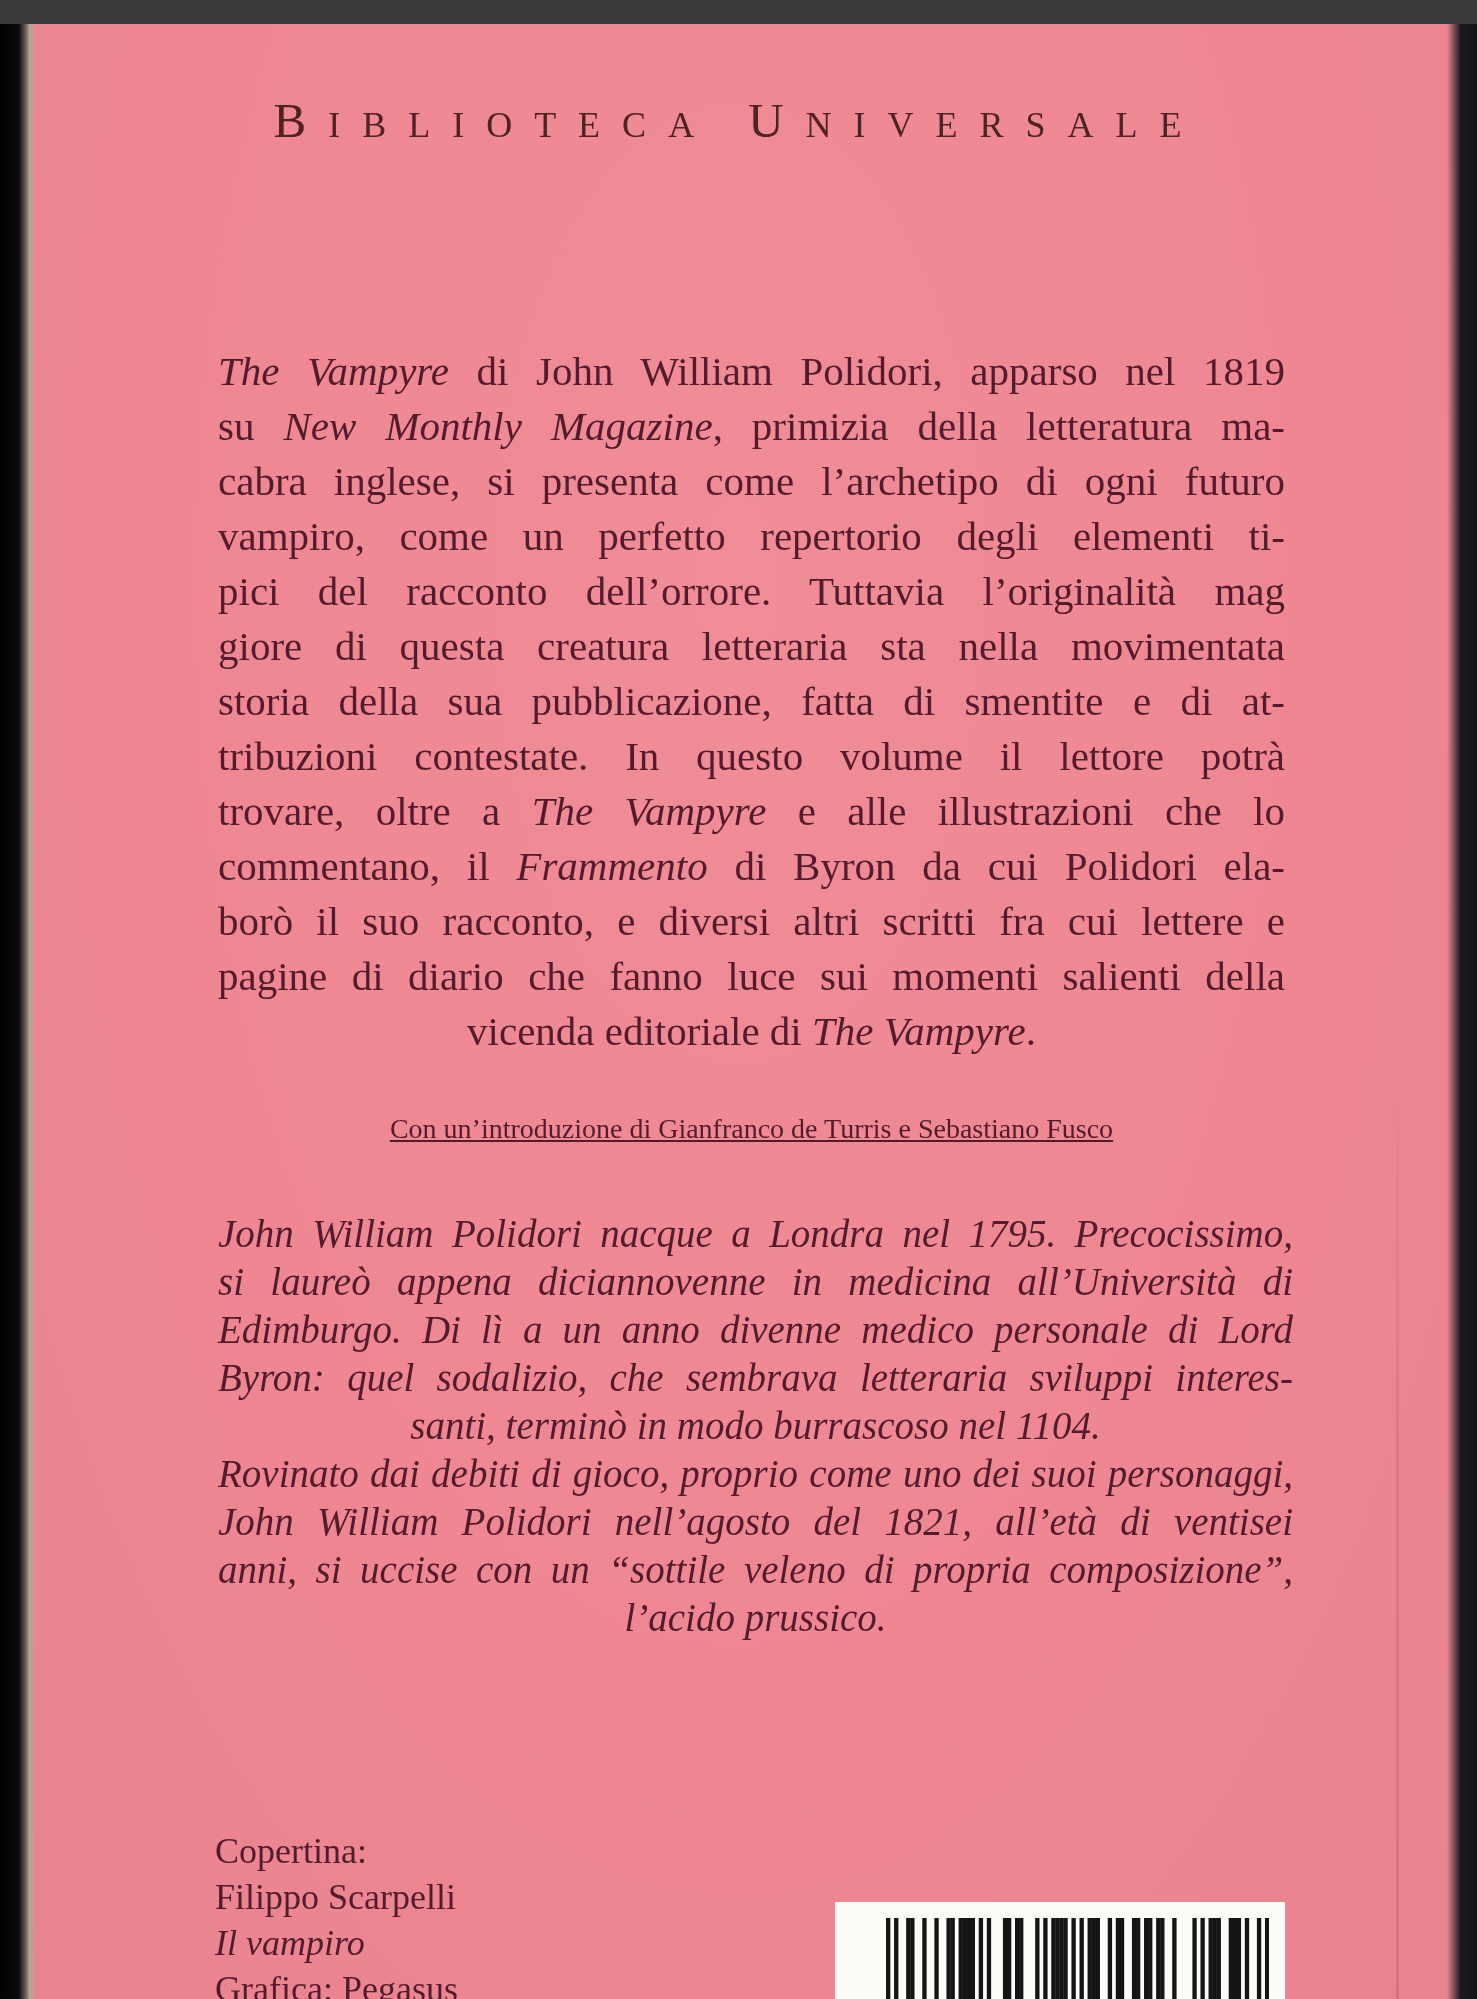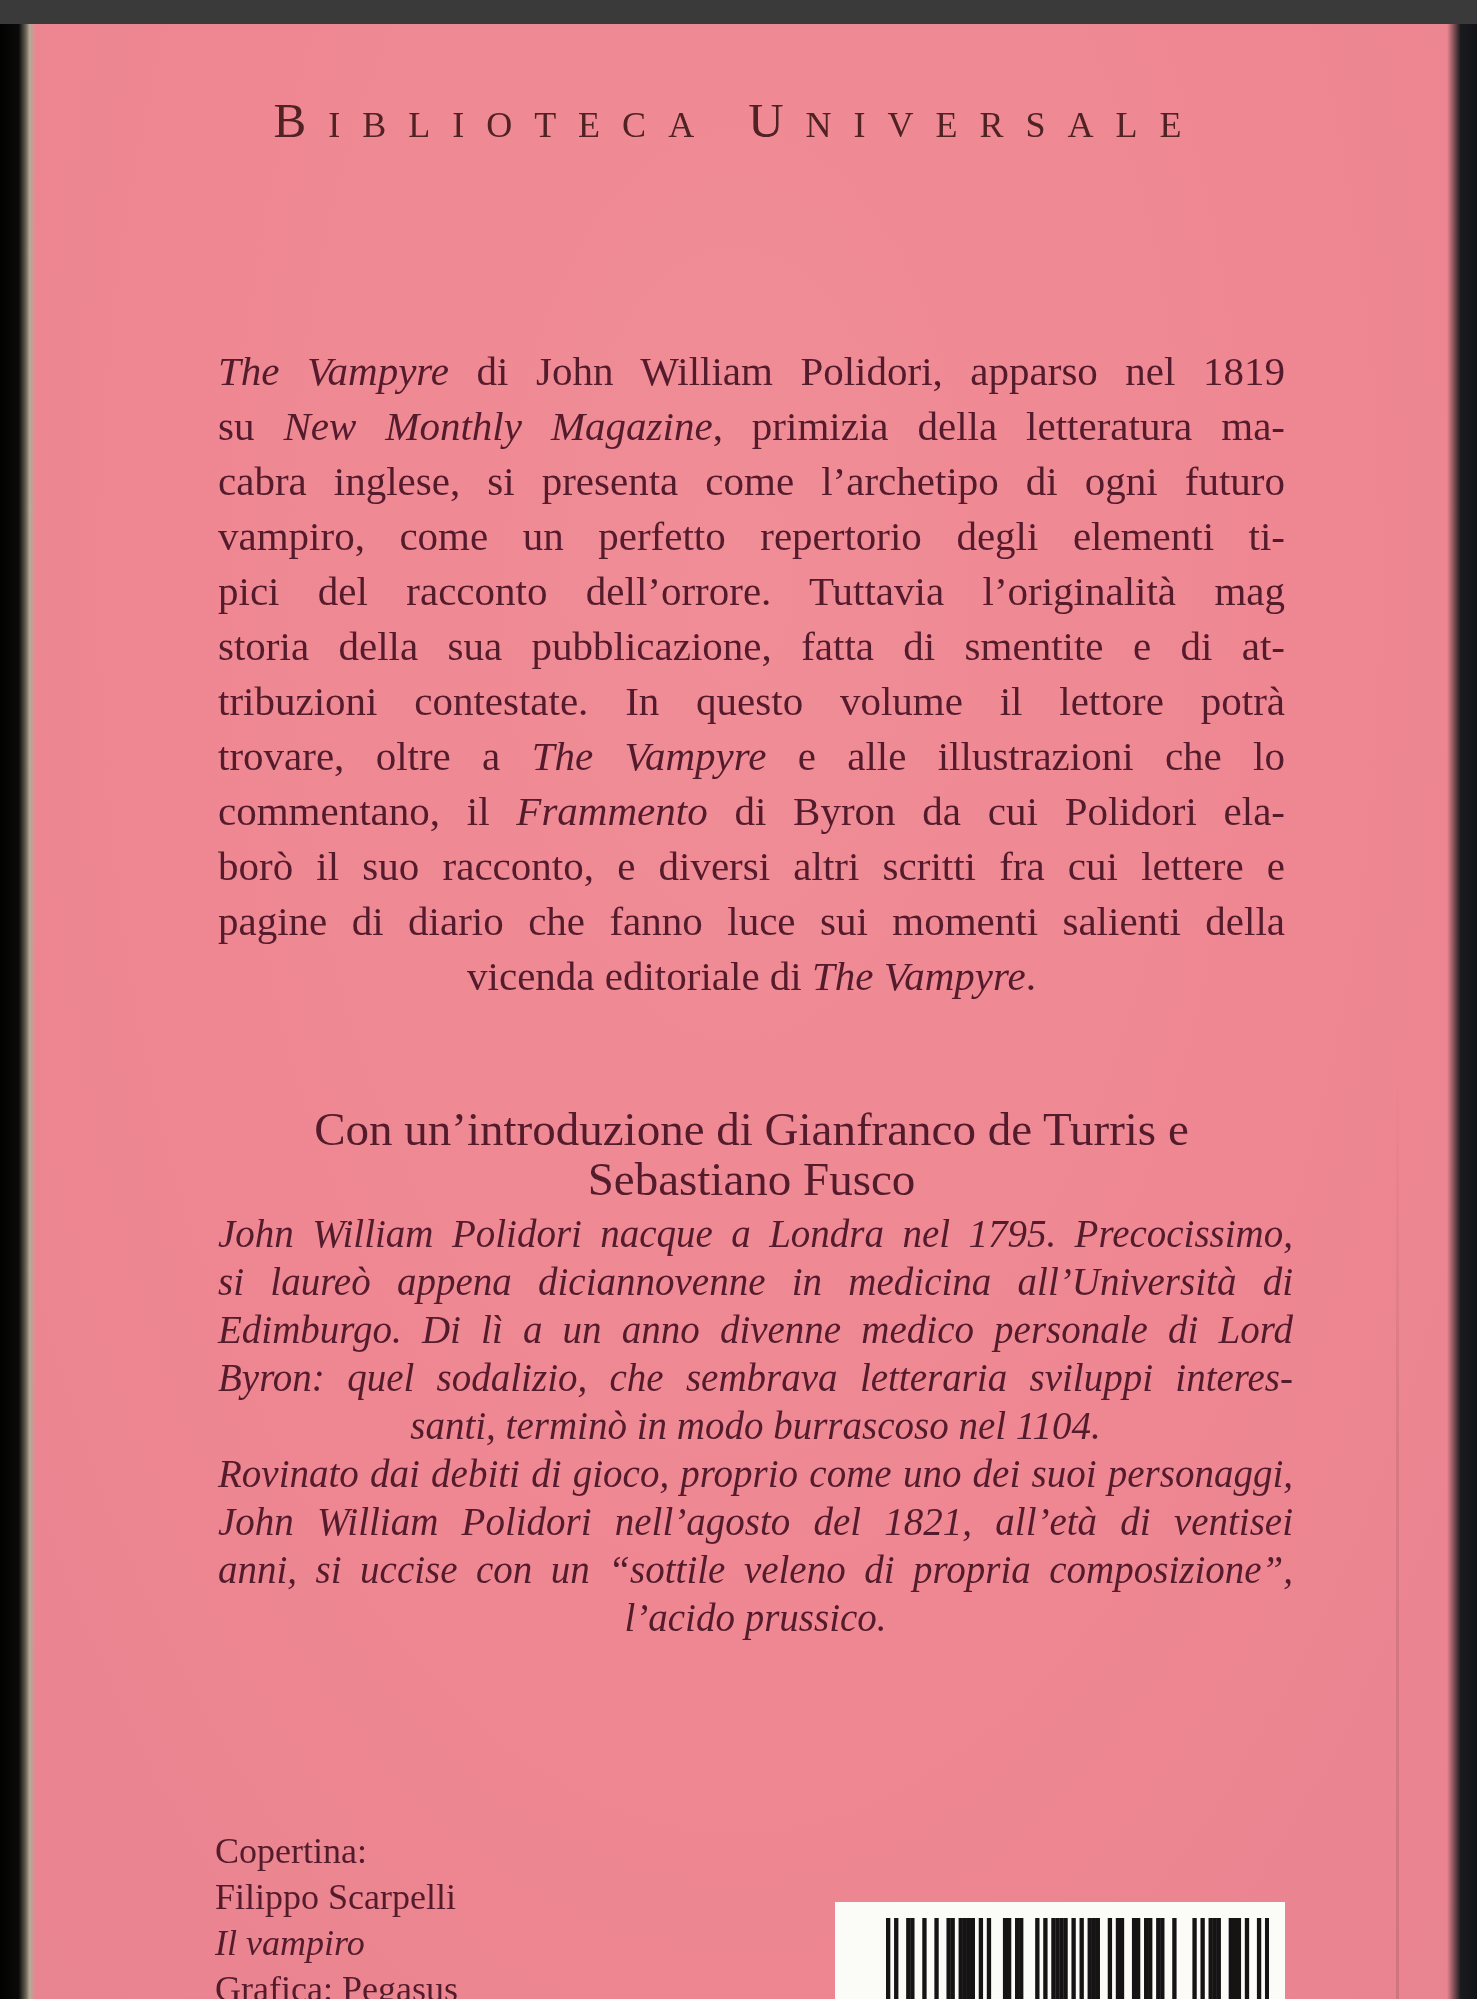--- a/index.html
+++ b/index.html
@@ -27,21 +27,21 @@
 
   .blurb{position:absolute;left:218px;top:320px;width:1067px;
     font-size:41px;line-height:55px;}
   .bio{position:absolute;left:218px;top:1186px;width:1075px;
     font-size:39px;line-height:48px;font-style:italic;}
   .line{text-align:center;}
   .line.just{text-align:justify;text-align-last:justify;}
   .it{font-style:italic;} 
 
   .intro-credit{position:absolute;left:218px;top:1080px;width:1067px;
-    font-size:47px;line-height:50px;text-align:center;}
+    font-size:28px;line-height:50px;text-align:center;text-decoration:underline;}
 
   .credits{position:absolute;left:215px;top:1804px;font-size:36px;line-height:46px;font-family:Liberation Serif, serif;}
   .credits .cl-italic{font-style:italic;}
 
   .barcode-box{position:absolute;left:835px;top:1878px;width:450px;height:121px;
     background:#fbfbf8;}
   .barcode-box svg{position:absolute;left:51px;top:16px;}
 </style>
 </head>
 <body>
@@ -52,20 +52,21 @@
   <div class="crease"></div>
 
   <div class="series-title"><span class="tword">BIBLIOTECA</span><span class="tword">UNIVERSALE</span></div>
 
   <div class="blurb">
       <div class="line just"><span class="it">The Vampyre</span><span> di John William Polidori, apparso nel 1819</span></div>
       <div class="line just"><span>su </span><span class="it">New Monthly Magazine</span><span>, primizia della letteratura ma-</span></div>
       <div class="line just"><span>cabra inglese, si presenta come l’archetipo di ogni futuro</span></div>
       <div class="line just"><span>vampiro, come un perfetto repertorio degli elementi ti-</span></div>
       <div class="line just"><span>pici del racconto dell’orrore. Tuttavia l’originalità mag</span></div>
+      <div class="line just"><span>giore di questa creatura letteraria sta nella movimentata</span></div>
       <div class="line just"><span>storia della sua pubblicazione, fatta di smentite e di at-</span></div>
       <div class="line just"><span>tribuzioni contestate. In questo volume il lettore potrà</span></div>
       <div class="line just"><span>trovare, oltre a </span><span class="it">The Vampyre</span><span> e alle illustrazioni che lo</span></div>
       <div class="line just"><span>commentano, il </span><span class="it">Frammento</span><span> di Byron da cui Polidori ela-</span></div>
       <div class="line just"><span>borò il suo racconto, e diversi altri scritti fra cui lettere e</span></div>
       <div class="line just"><span>pagine di diario che fanno luce sui momenti salienti della</span></div>
       <div class="line"><span>vicenda editoriale di </span><span class="it">The Vampyre</span><span>.</span></div>
     </div>
 
   <div class="intro-credit">Con un’introduzione di Gianfranco de Turris e Sebastiano Fusco</div>

